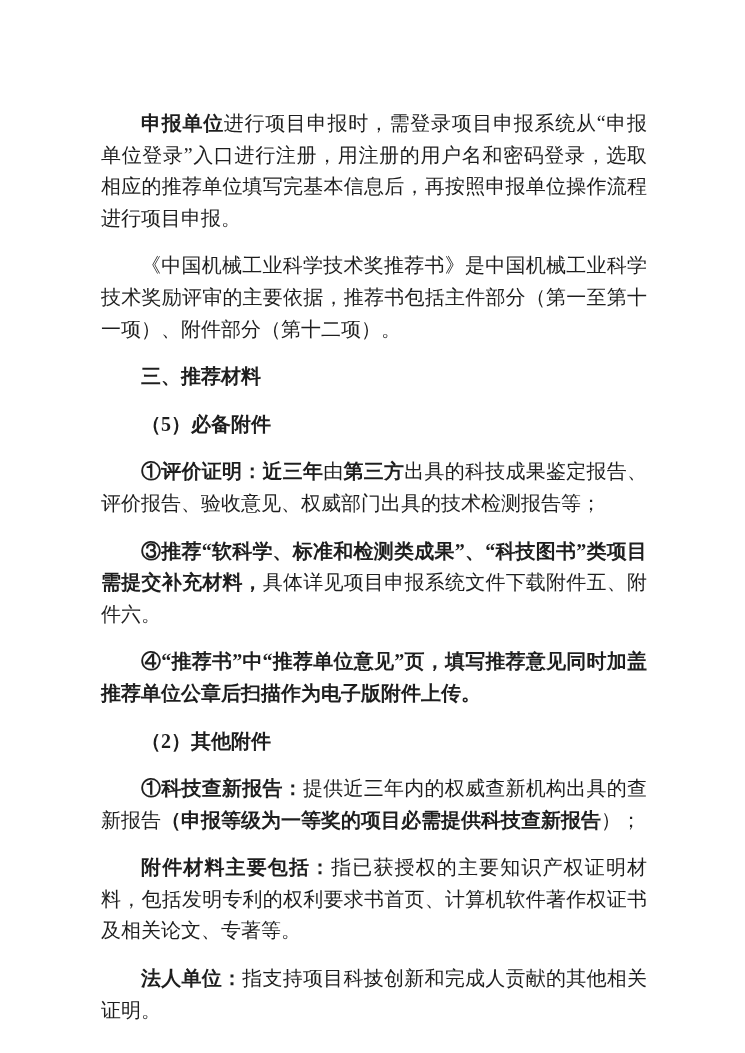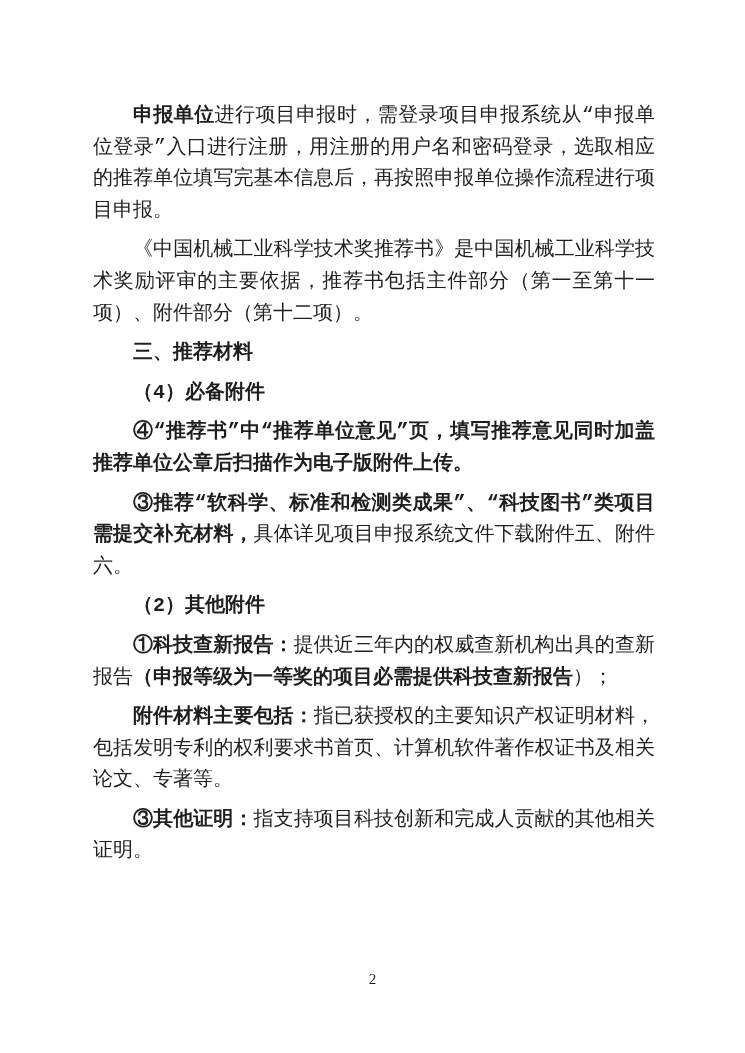--- a/index.html
+++ b/index.html
@@ -20,25 +20,24 @@
     position: absolute;
     top: 92px;
     left: 85px;
     width: 578px;
     font-size: 20px;
     line-height: 31.6px;
     text-align: justify;
     text-justify: inter-ideograph;
   }
   .content p {
-    margin: 8px;
+    margin: 16px;
     padding: 0;
     text-indent: 2em;
     word-break: break-all;
-    font-family: Liberation Mono, monospace;
   }
   .content .b {
     font-weight: bold;
   }
   .page-number {
     position: absolute;
     top: 971px;
     left: 0;
     width: 100%;
     text-align: center;
@@ -47,22 +46,23 @@
   }
 </style>
 </head>
 <body>
 
 <div class="page">
   <div class="content">
       <p><span class="b">申报单位</span><span>进行项目申报时，需登录项目申报系统从“申报单位登录”入口进行注册，用注册的用户名和密码登录，选取相应的推荐单位填写完基本信息后，再按照申报单位操作流程进行项目申报。</span></p>
       <p><span>《中国机械工业科学技术奖推荐书》是中国机械工业科学技术奖励评审的主要依据，推荐书包括主件部分（第一至第十一项）、附件部分（第十二项）。</span></p>
       <p><span class="b">三、推荐材料</span></p>
-      <p><span class="b">（4）必备附件</span></p>
+      <p><span class="b">（5）必备附件</span></p>
+      <p><span class="b">①评价证明：近三年</span><span>由</span><span class="b">第三方</span><span>出具的科技成果鉴定报告、评价报告、验收意见、权威部门出具的技术检测报告等；</span></p>
+      <p><span class="b">③推荐“软科学、标准和检测类成果”、“科技图书”类项目需提交补充材料，</span><span>具体详见项目申报系统文件下载附件五、附件六。</span></p>
       <p><span class="b">④“推荐书”中“推荐单位意见”页，填写推荐意见同时加盖推荐单位公章后扫描作为电子版附件上传。</span></p>
-      <p><span class="b">③推荐“软科学、标准和检测类成果”、“科技图书”类项目需提交补充材料，</span><span>具体详见项目申报系统文件下载附件五、附件六。</span></p>
       <p><span class="b">（2）其他附件</span></p>
       <p><span class="b">①科技查新报告：</span><span>提供近三年内的权威查新机构出具的查新报告</span><span class="b">（申报等级为一等奖的项目必需提供科技查新报告</span><span>）；</span></p>
       <p><span class="b">附件材料主要包括：</span><span>指已获授权的主要知识产权证明材料，包括发明专利的权利要求书首页、计算机软件著作权证书及相关论文、专著等。</span></p>
-      <p><span class="b">③其他证明：</span><span>指支持项目科技创新和完成人贡献的其他相关证明。</span></p>
+      <p><span class="b">法人单位：</span><span>指支持项目科技创新和完成人贡献的其他相关证明。</span></p>
     </div>
   <div class="page-number">2</div>
 </div>
 
 </body></html>

